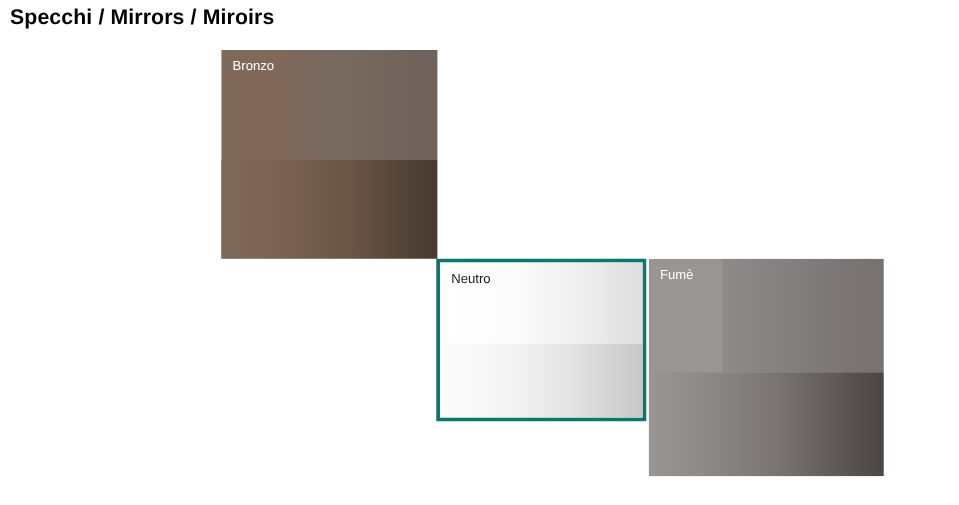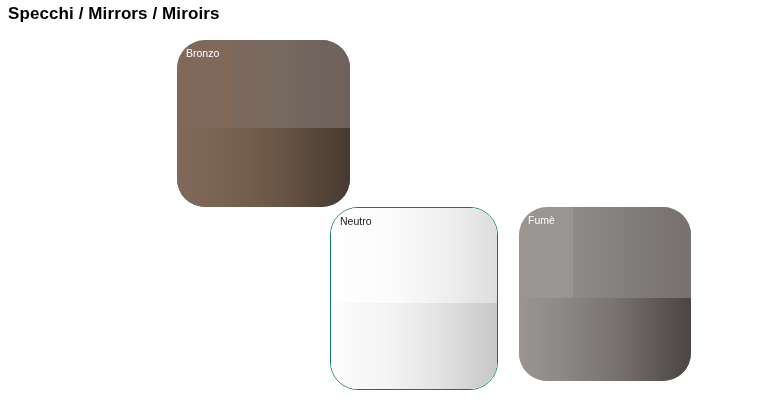--- a/index.html
+++ b/index.html
@@ -24,21 +24,20 @@
     font-weight: bold;
     color: #000000;
     letter-spacing: 0.1px;
     white-space: nowrap;
   }
 
   .swatch {
     position: absolute;
     overflow: hidden;
     box-sizing: border-box;
-    border-radius: 28px;
   }
   
   .swatch .layer-base {
     position: absolute;
     left: 0; top: 0; right: 0; bottom: 0;
   }
   
   .swatch .layer-upper {
     position: absolute;
     top: 0;
@@ -75,41 +74,41 @@
     left: 31.8%; right: 0;
     background: linear-gradient(to right, #7c685d 0%, #776a60 38%, #71635c 78%, #6f625c 100%);
   }
   #swatch-bronzo .layer-lower {
     background: linear-gradient(to right, #80695a 0%, #7a6253 28%, #6a5646 58%, #554539 82%, #473a31 100%);
   }
   #swatch-bronzo .swatch-label { color: #ffffff; }
 
   
   #swatch-neutro {
-    left: 330px;
+    left: 349px;
     top: 207px;
     width: 168px;
-    height: 183px;
-    border: 1px solid #0f766e;
+    height: 130px;
+    border: 3px solid #0f766e;
   }
   #swatch-neutro .layer-base  { background: #fdfdfd; }
   #swatch-neutro .layer-upper {
     left: 0; right: 0;
     background: linear-gradient(to right, #ffffff 0%, #fbfbfb 38%, #eeeeee 72%, #e3e3e3 90%, #dedede 100%);
   }
   #swatch-neutro .layer-lower {
     background: linear-gradient(to right, #fcfcfc 0%, #f4f4f4 34%, #e4e4e4 64%, #d2d2d2 86%, #c8c8c8 100%);
   }
   #swatch-neutro .swatch-label { color: #1a1a1a; }
 
   
   #swatch-fume {
     left: 519px;
     top: 207px;
-    width: 172px;
+    width: 188px;
     height: 174px;
   }
   #swatch-fume .layer-base  { background: #989593; }
   #swatch-fume .layer-upper {
     left: 31.5%; right: 0;
     background: linear-gradient(to right, #8e8a88 0%, #848080 40%, #7a7573 78%, #777270 100%);
   }
   #swatch-fume .layer-lower {
     background: linear-gradient(to right, #989593 0%, #8c8886 26%, #787371 56%, #5a5552 84%, #4a4542 100%);
   }

